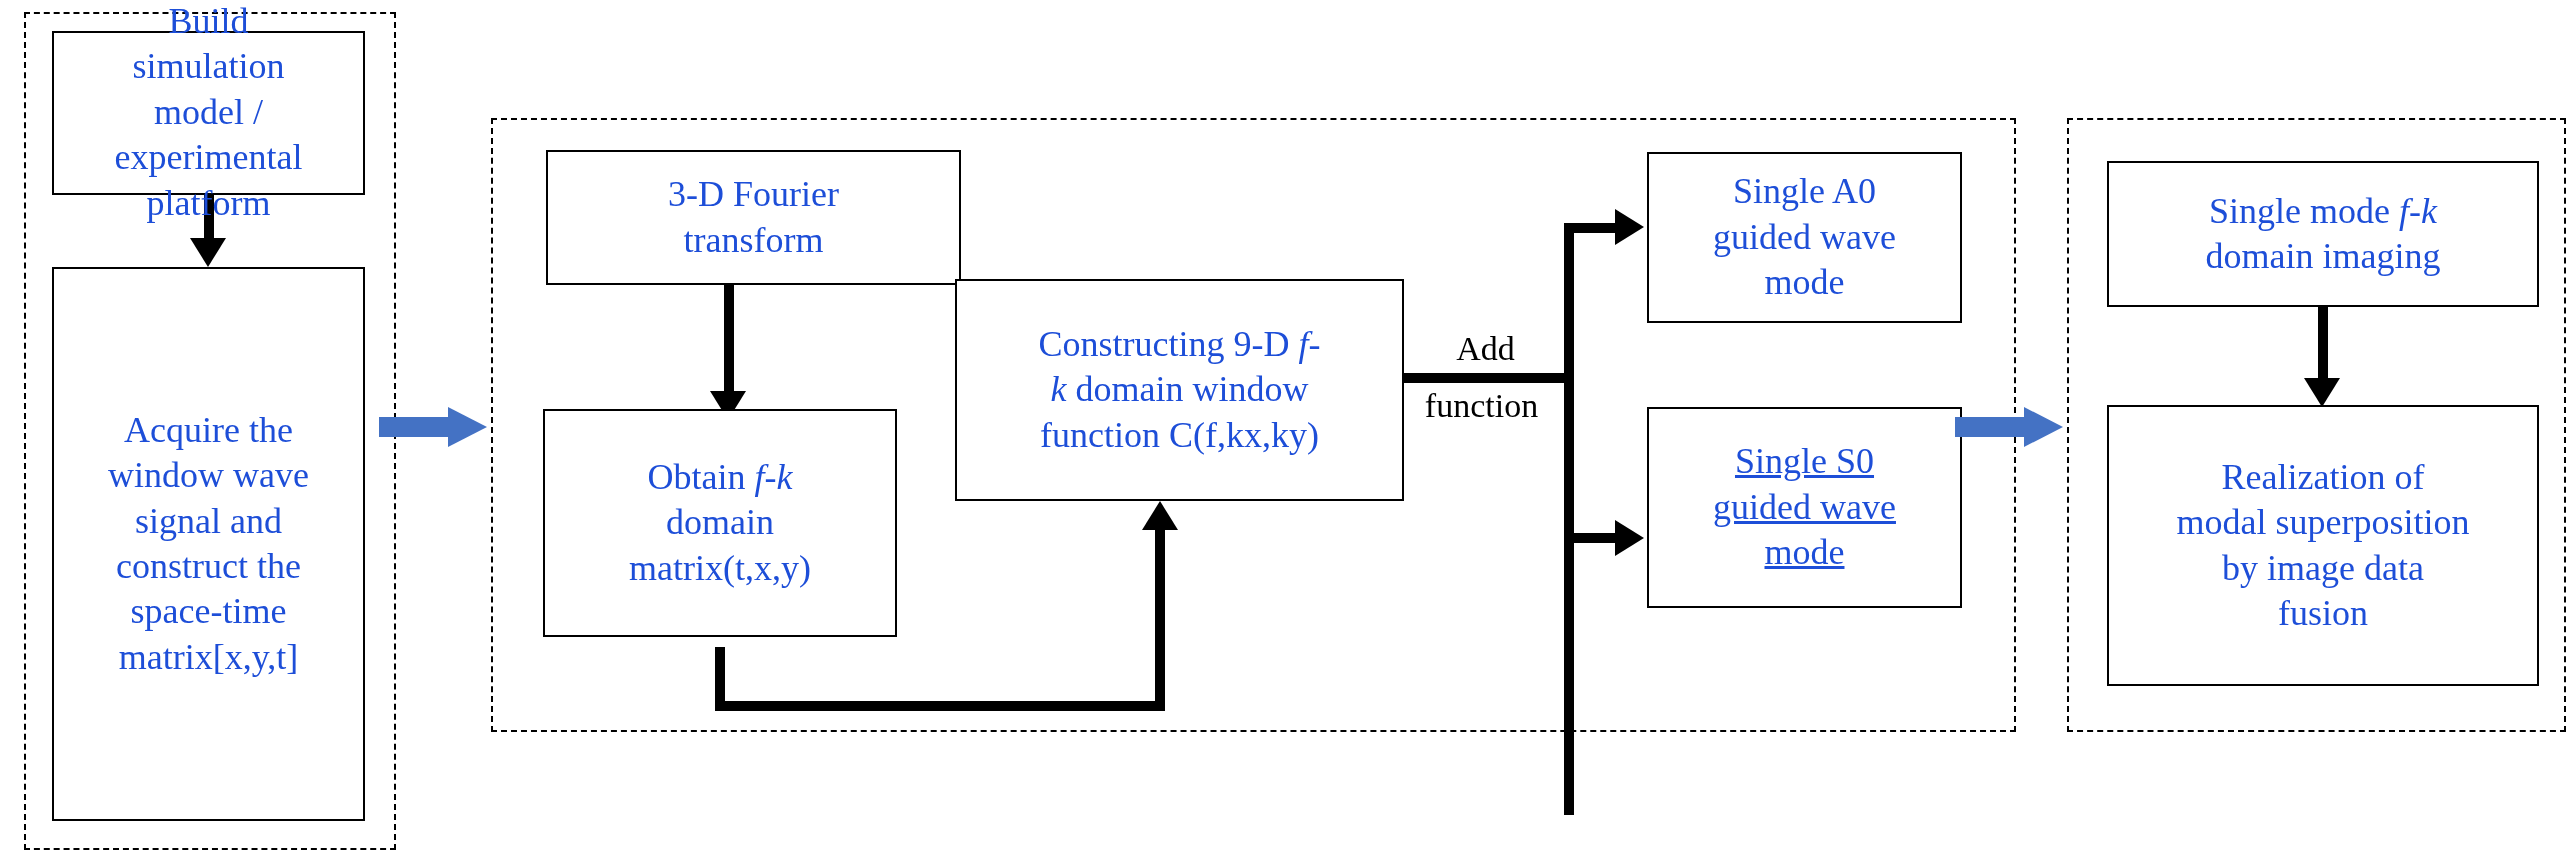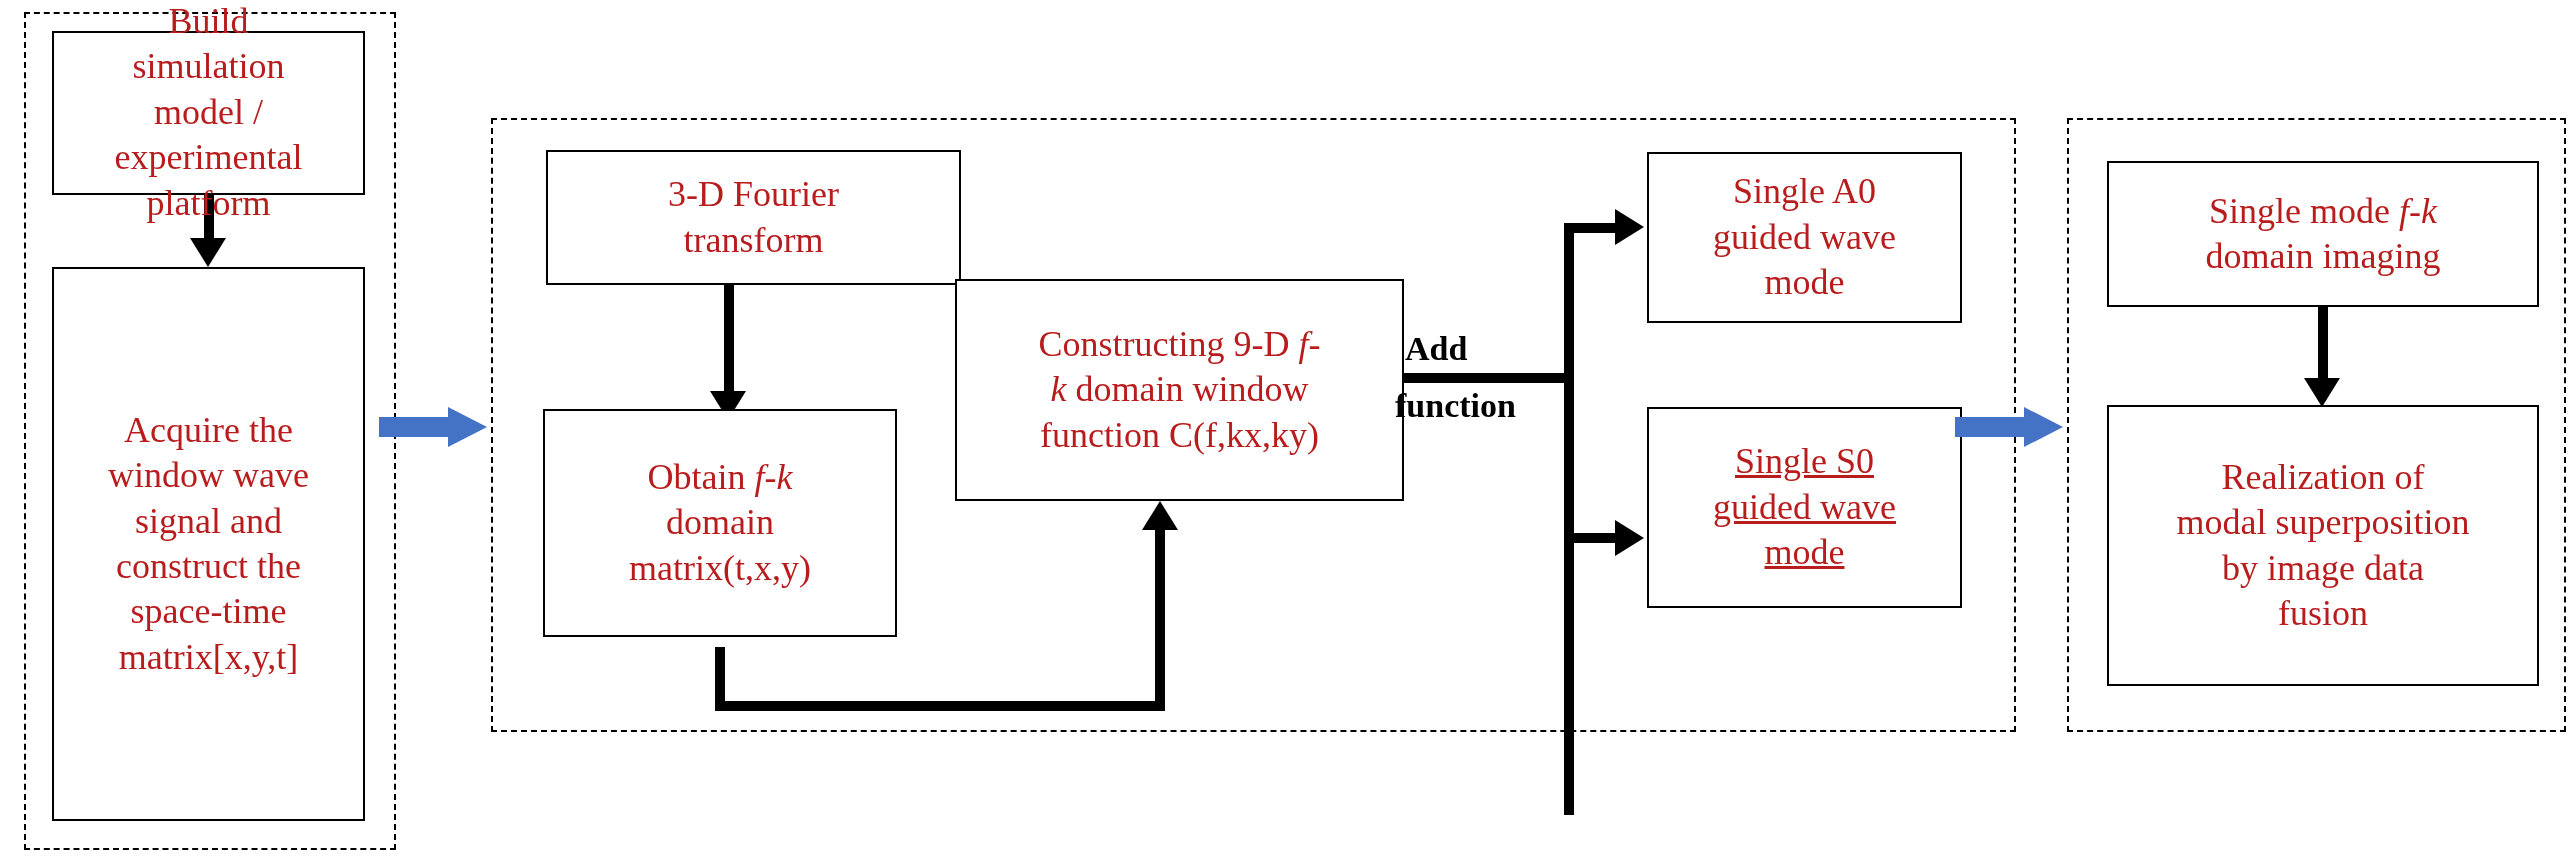--- a/index.html
+++ b/index.html
@@ -28,21 +28,21 @@
   .node {
     position: absolute;
     border: 2.5px solid #000000;
     box-sizing: border-box;
     background: #ffffff;
     display: flex;
     align-items: center;
     justify-content: center;
     text-align: center;
     line-height: 1.26;
-    color: #b91c1c;
+    color: #1d4ed8;
     z-index: 5;
   }
   .node .txt {
     display: block;
     width: 100%;
     padding: 0 5.1px;
     box-sizing: border-box;
     white-space: pre-line;
   }
   .fs-42 { font-size: 36px; }
@@ -103,24 +103,24 @@
     top: 0;
     width: 0; height: 0;
     border-top: 20.3px solid transparent;
     border-bottom: 20.3px solid transparent;
     border-left: 39px solid var(--blue, #4472C4);
   }
   
   .label {
     position: absolute;
     color: #000000;
+    text-align: center;
     line-height: 1.25;
     white-space: pre-line;
     z-index: 7;
-    font-weight: bold;
   }
   .ital { font-style: italic; text-align: center; }
 </style>
 </head>
 <body>
 
 <div id="canvas">
 
   <div class="group" style="left:24px; top:12px; width:372px; height:838px;"></div>
 

